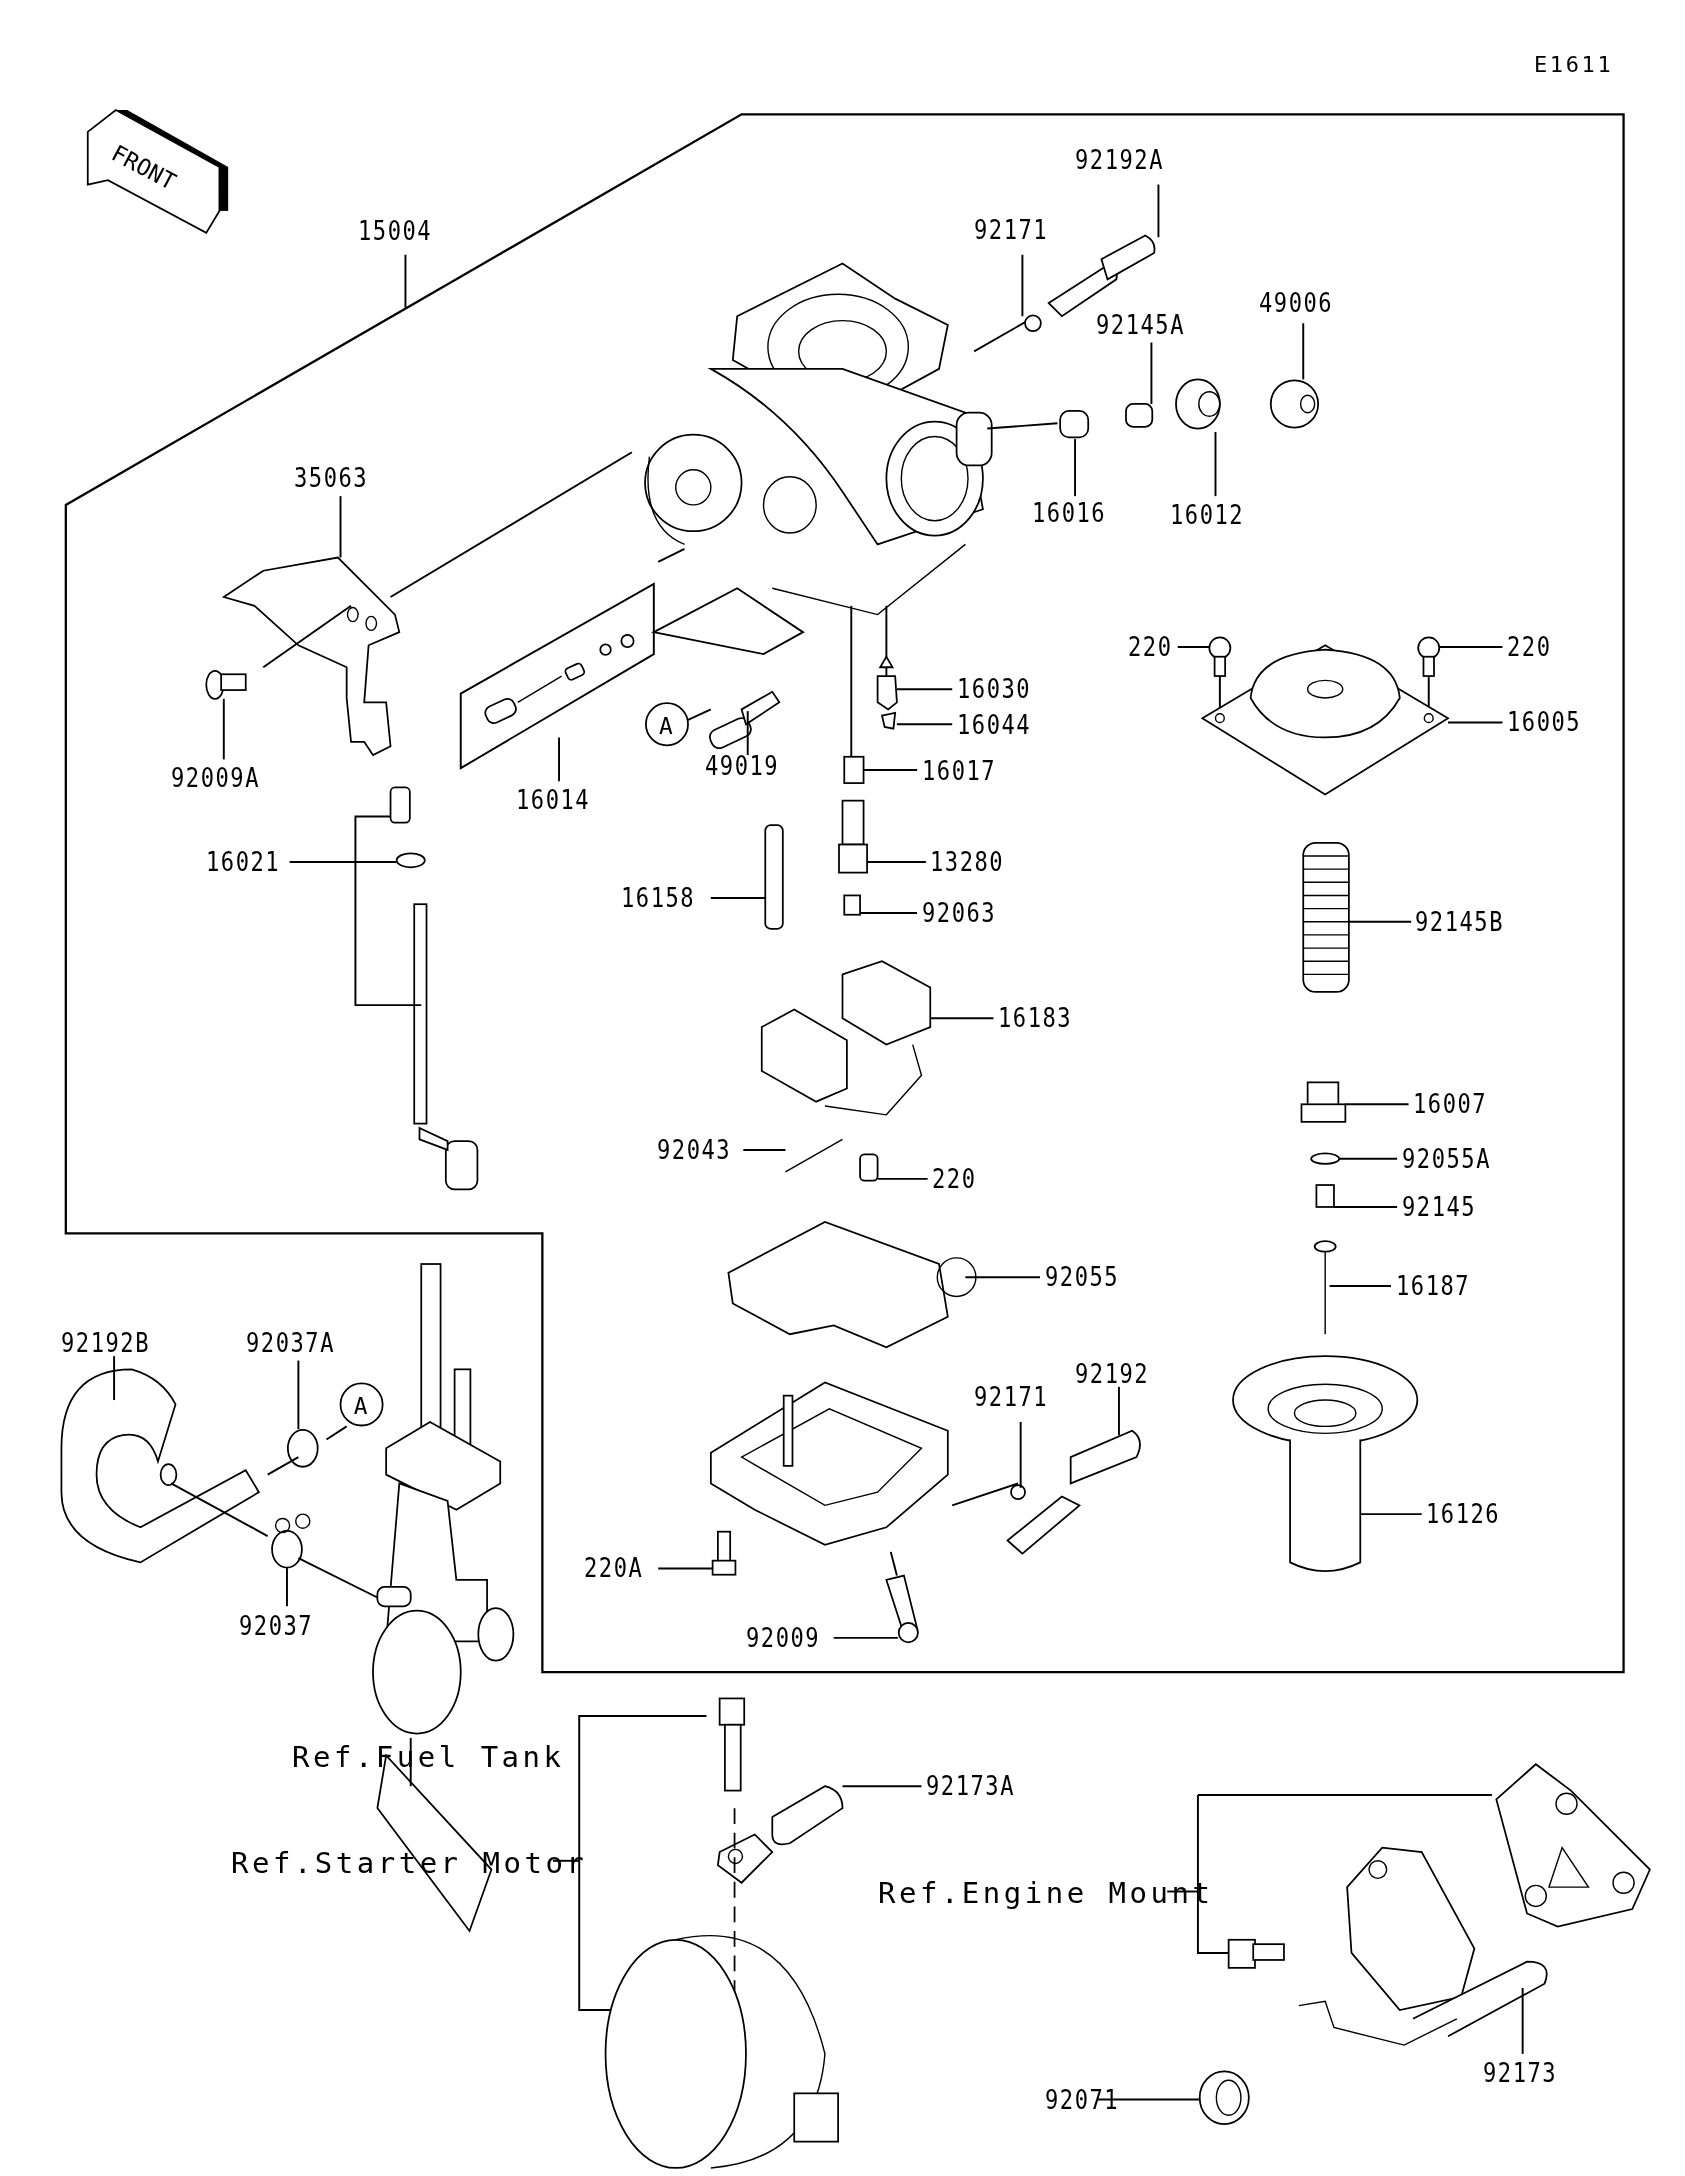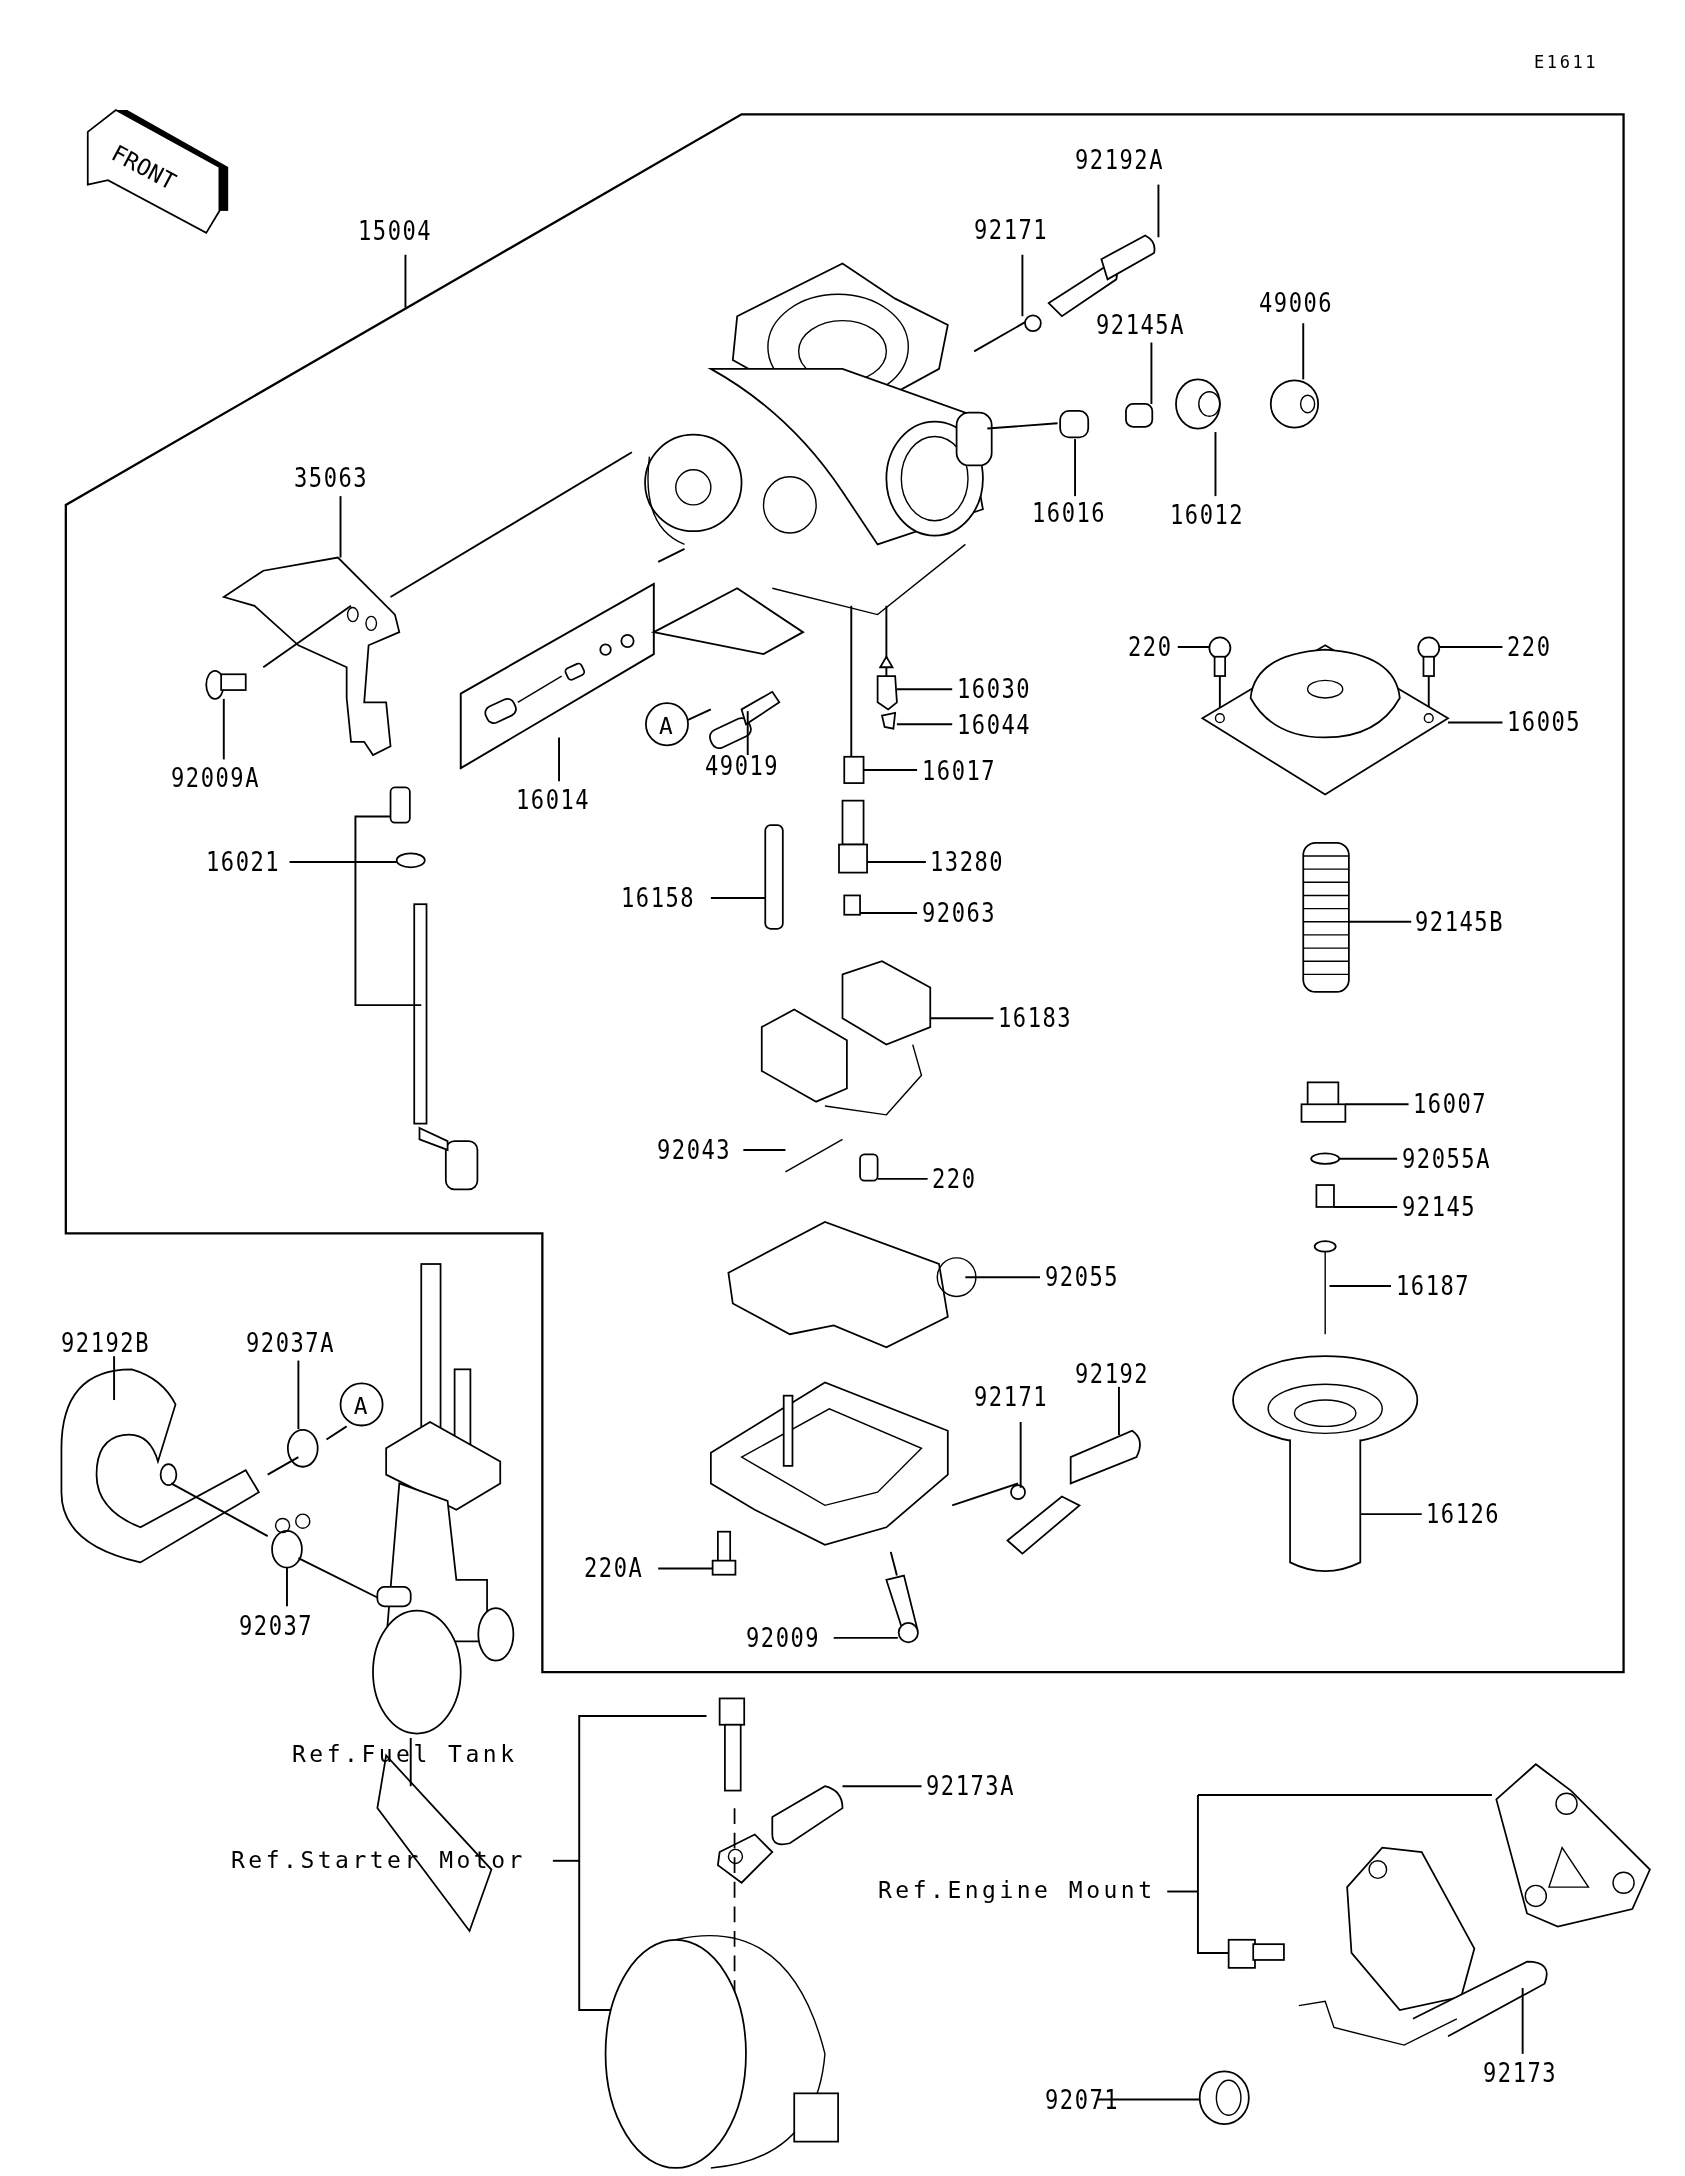--- a/index.html
+++ b/index.html
@@ -1,20 +1,20 @@
 <!DOCTYPE html>
 <html style="font-size:14px"><head>
 <meta charset="utf-8">
 <style>
   html, body { margin:0; padding:0; background:#ffffff; }
   body { width:1685px; height:2177px; position:relative; overflow:hidden; font-family:"DejaVu Sans Mono", monospace; }
   #diagram { position:absolute; left:0; top:0; width:1685px; height:2177px; }
   .lbl { position:absolute; font-family:"DejaVu Sans Mono", "Liberation Mono", monospace; font-size:26px; color:#000; letter-spacing:1.8px; white-space:nowrap; line-height:1; transform:scaleX(0.85); transform-origin:left top; }
-  .lbl.ref { letter-spacing:3.5px; transform:none; font-size:23px; }
-  .lbl.code { font-size:17px; letter-spacing:2.6px; transform:none; }
+  .lbl.ref { letter-spacing:3.5px; transform:none; font-size:29px; }
+  .lbl.code { font-size:22px; letter-spacing:2.6px; transform:none; }
   svg .ln { stroke:#000; stroke-width:2.2; fill:none; }
   svg .bx { stroke:#000; stroke-width:2.6; fill:none; }
   svg .pt { stroke:#000; stroke-width:2; fill:#fff; }
   svg .pt2 { stroke:#000; stroke-width:1.6; fill:none; }
   svg .dash { stroke:#000; stroke-width:2; stroke-dasharray:18 10; fill:none; }
 </style>
 </head>
 <body>
 
 <div id="diagram">

